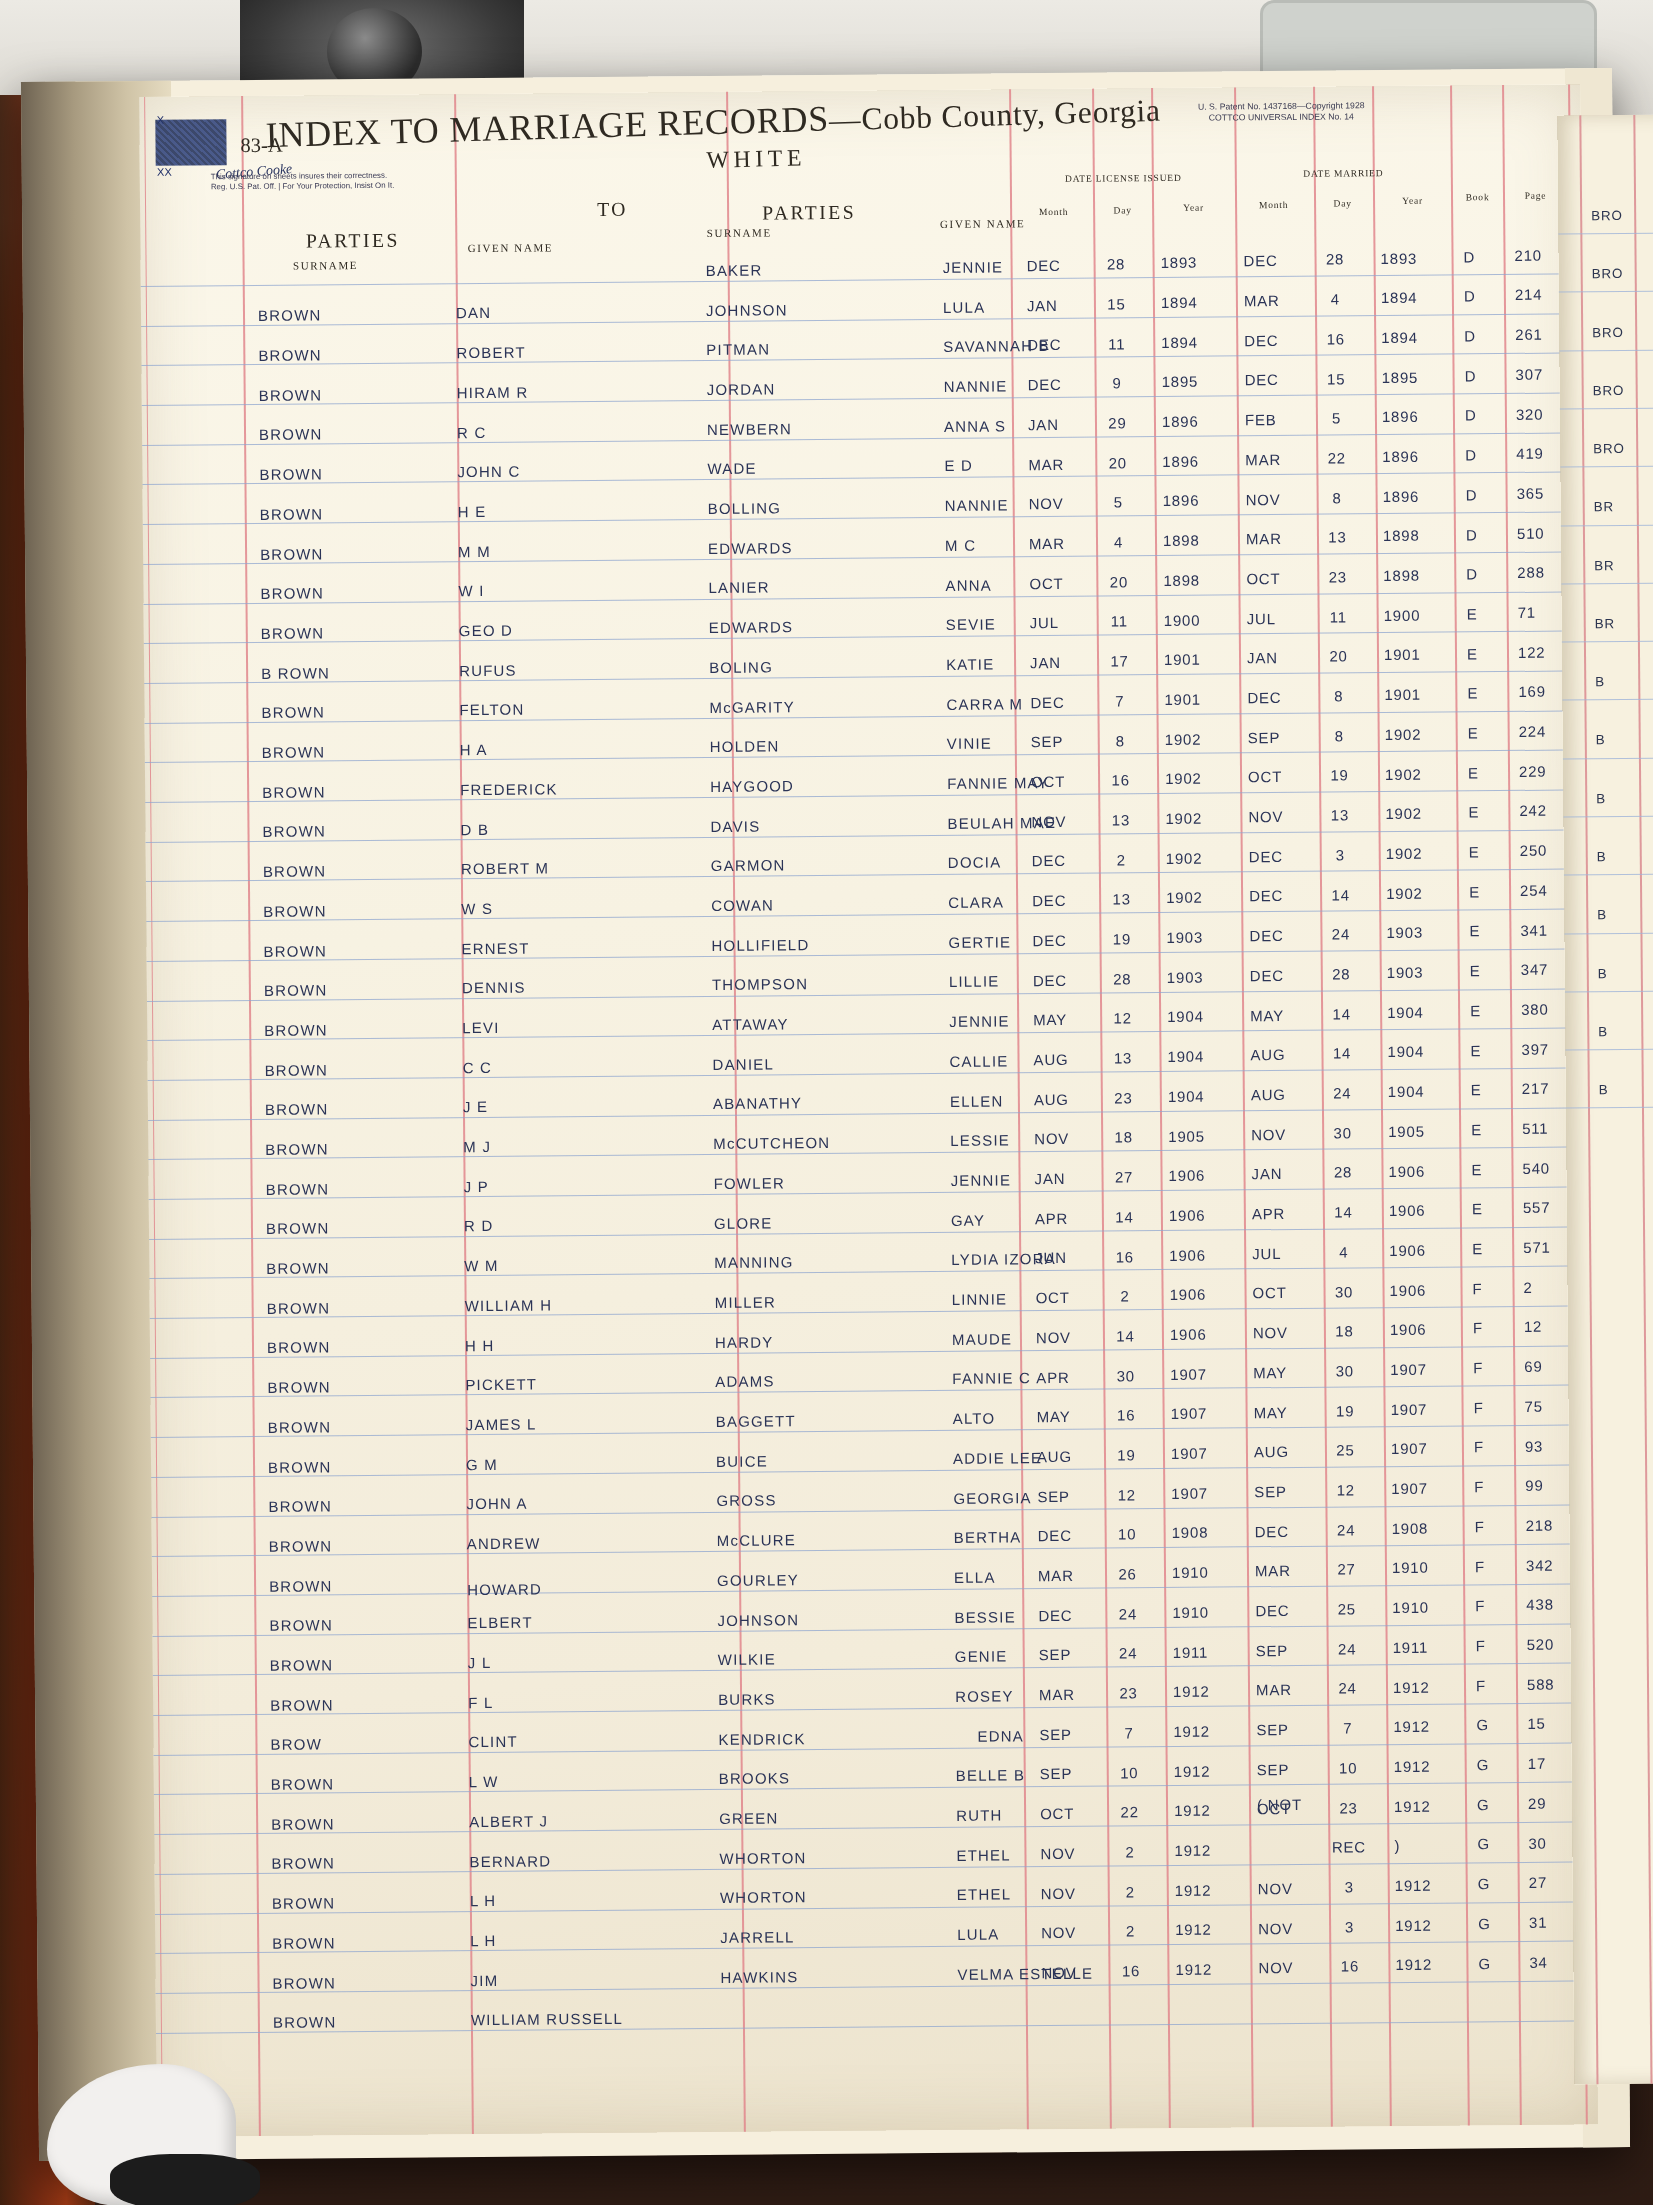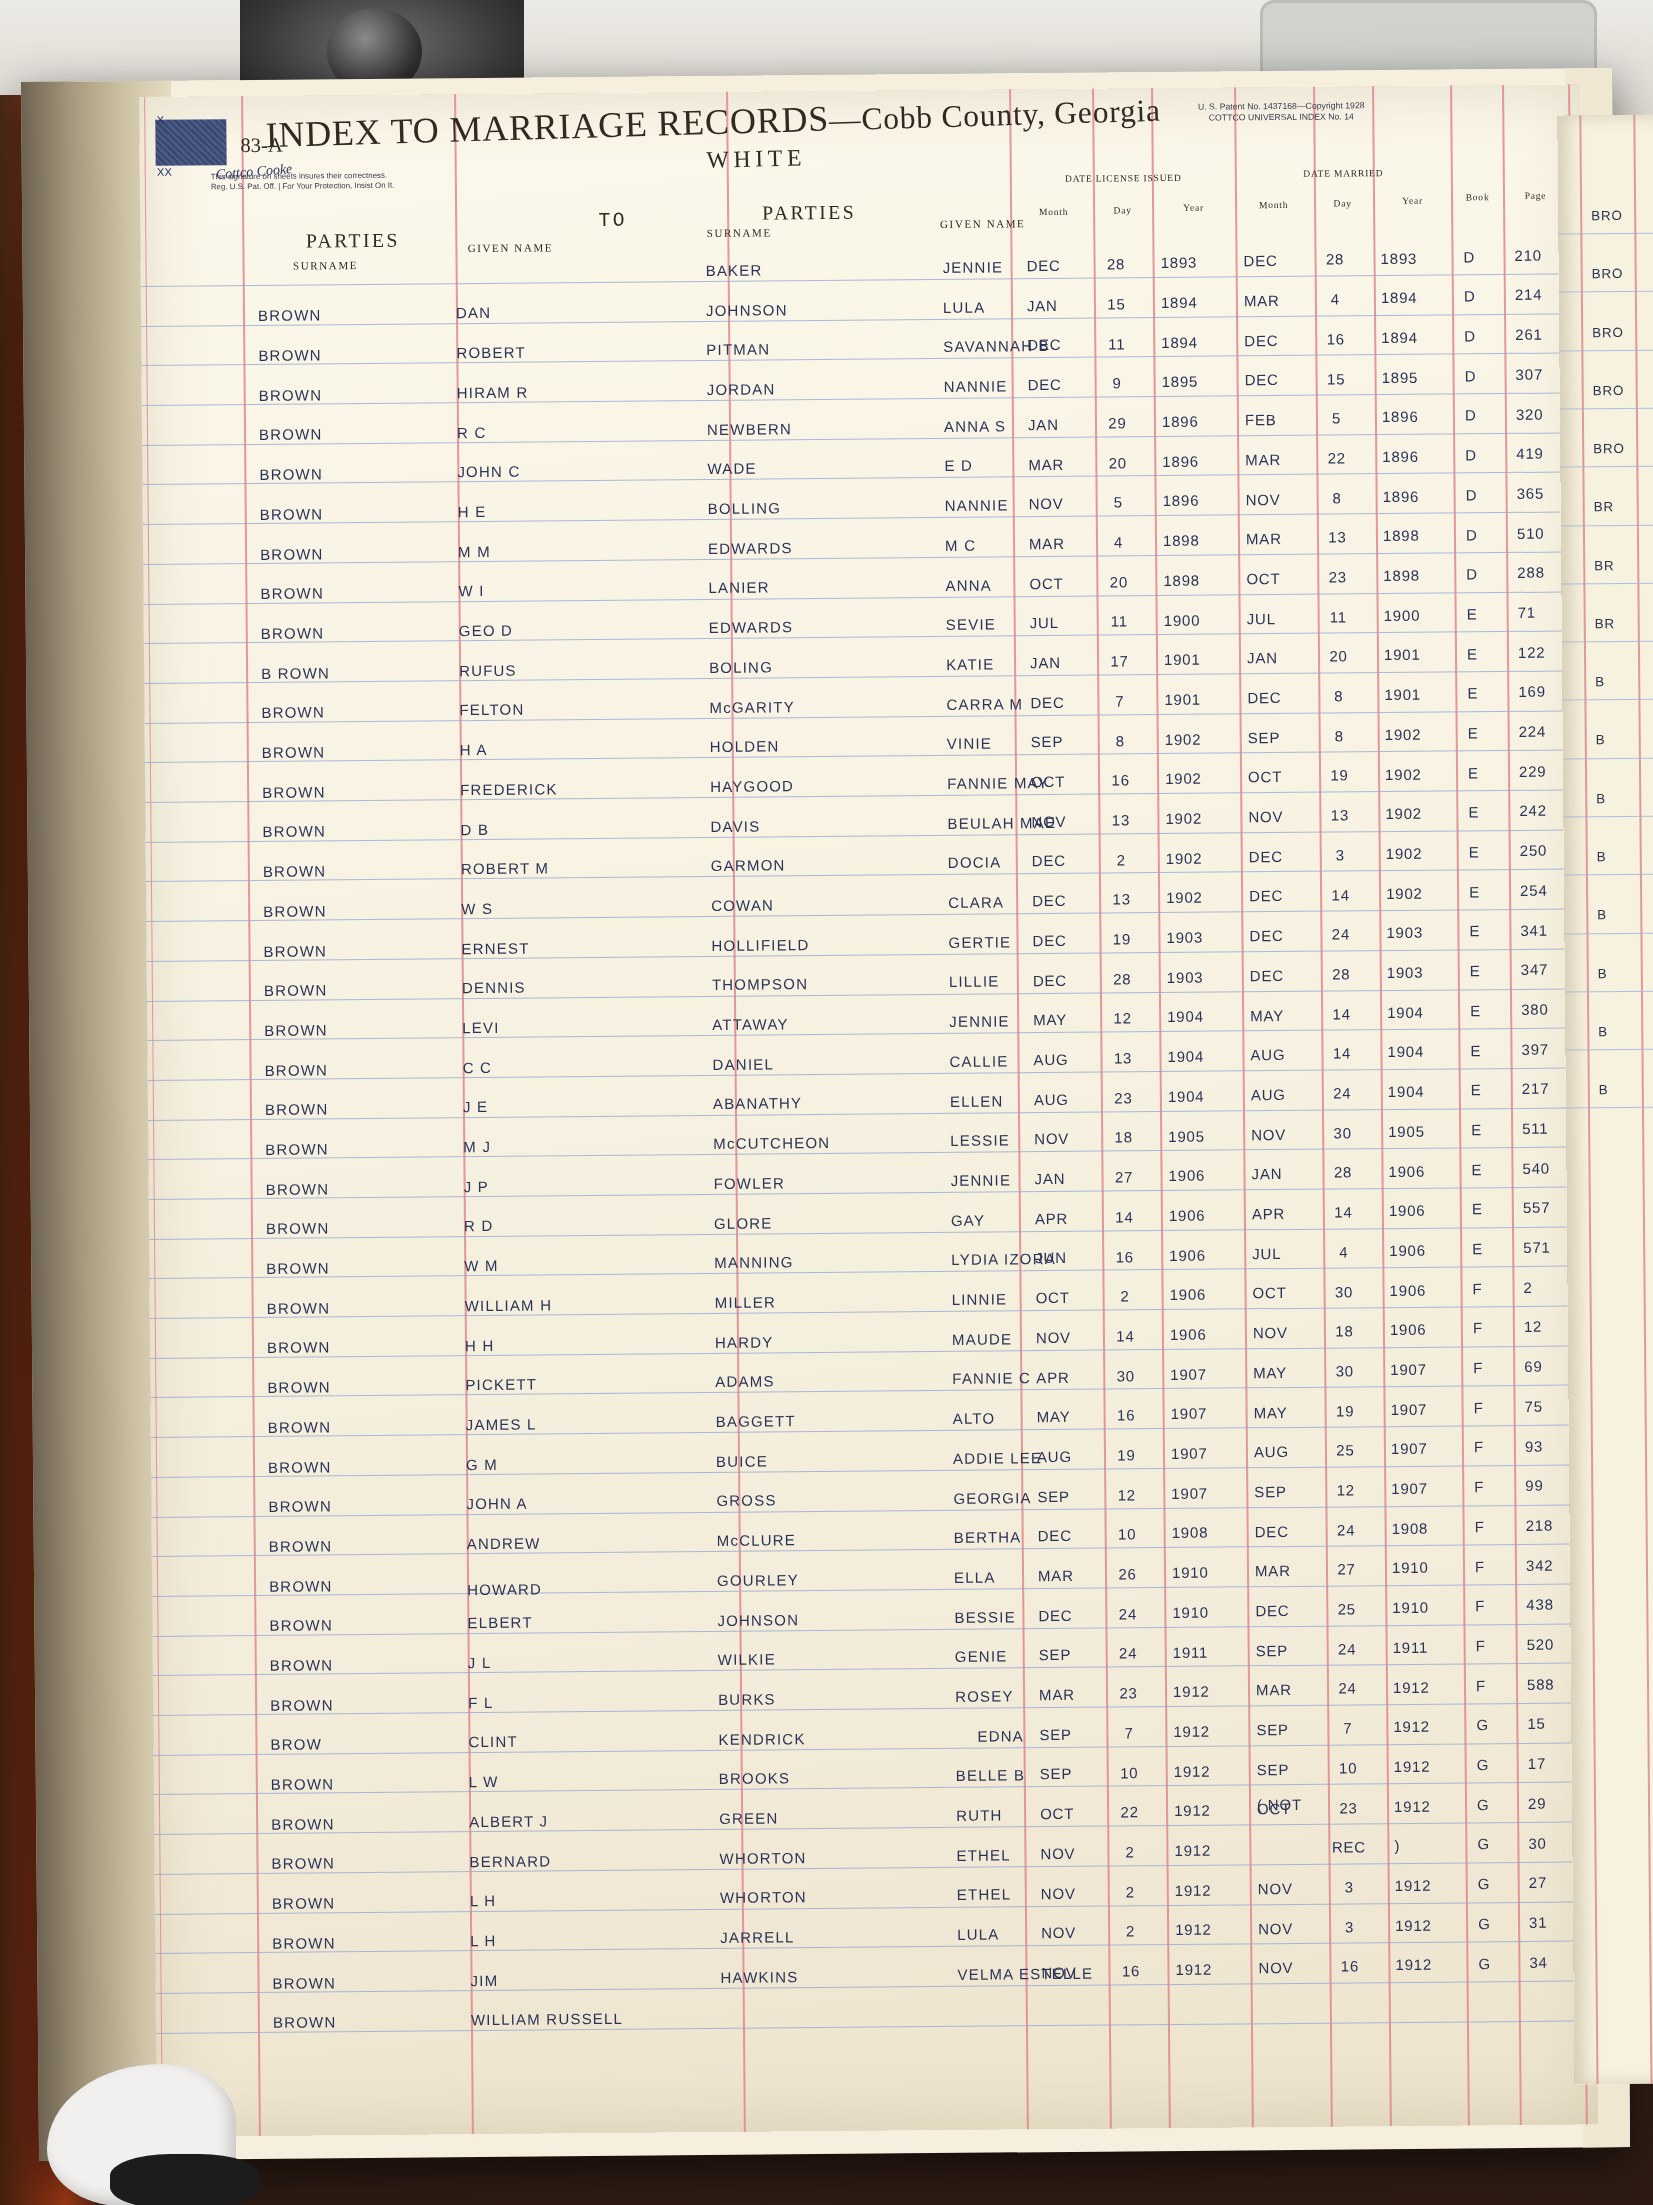--- a/index.html
+++ b/index.html
@@ -129,21 +129,21 @@
         <div>This signature on sheets insures their correctness.</div>
         <div>Reg. U.S. Pat. Off.   |   For Your Protection, Insist On It.</div>
       </div>
       <div id="patent">
         <div>U. S. Patent No. 1437168—Copyright 1928</div>
         <div>COTTCO UNIVERSAL INDEX No. 14</div>
       </div>
     </div>
 
     <div class="colhead hd-big" style="left:118px;top:134px;width:189px;">PARTIES</div>
-    <div class="colhead hd-big" style="left:425px;top:117px;width:95px;font-family:Liberation Mono, monospace;">TO</div>
+    <div class="colhead hd-big" style="left:425px;top:105px;width:95px;">TO</div>
     <div class="colhead hd-big" style="left:551px;top:110px;width:236px;">PARTIES</div>
 
     <div class="colhead hd-sm" style="left:110px;top:164px;width:150px;">SURNAME</div>
     <div class="colhead hd-sm" style="left:291px;top:148px;width:158px;">GIVEN NAME</div>
     <div class="colhead hd-sm" style="left:520px;top:135px;width:158px;">SURNAME</div>
     <div class="colhead hd-sm" style="left:748px;top:128px;width:189px;">GIVEN NAME</div>
 
     <div class="colhead hd-xs" style="left:873px;top:85px;width:221px;">DATE LICENSE ISSUED</div>
     <div class="colhead hd-xs" style="left:1095px;top:82px;width:217px;">DATE MARRIED</div>
 

